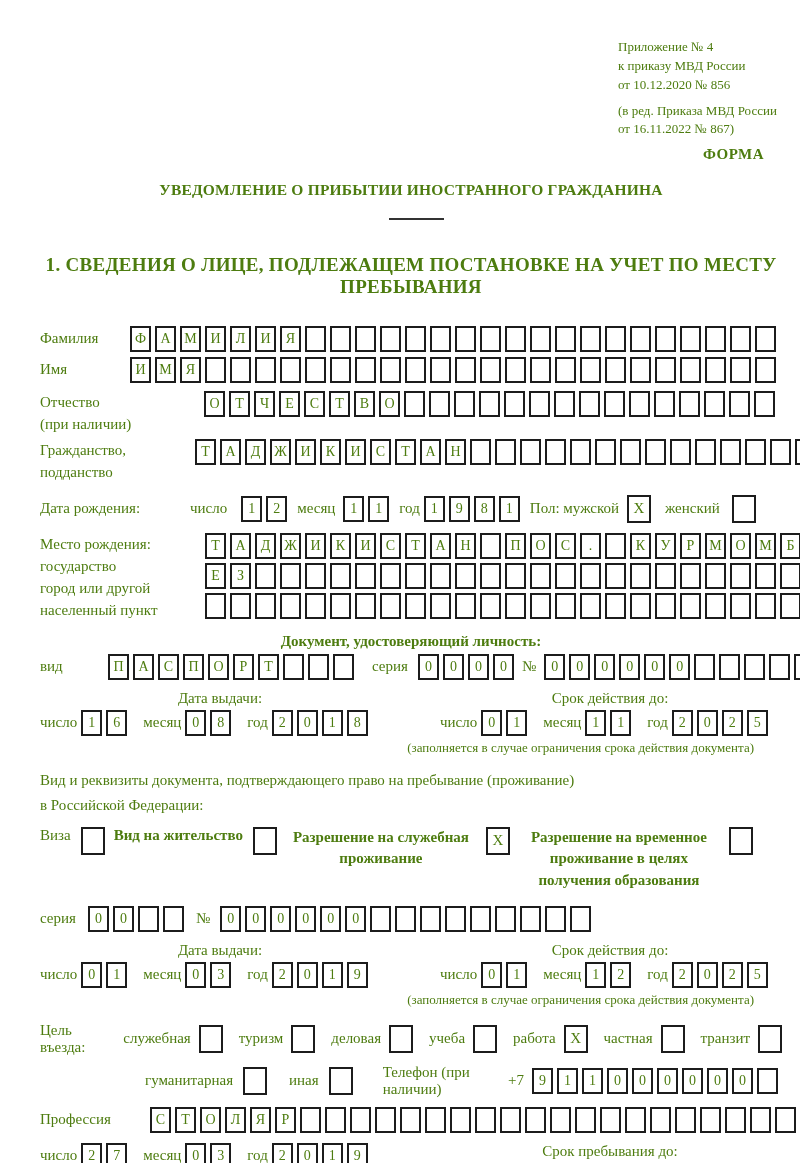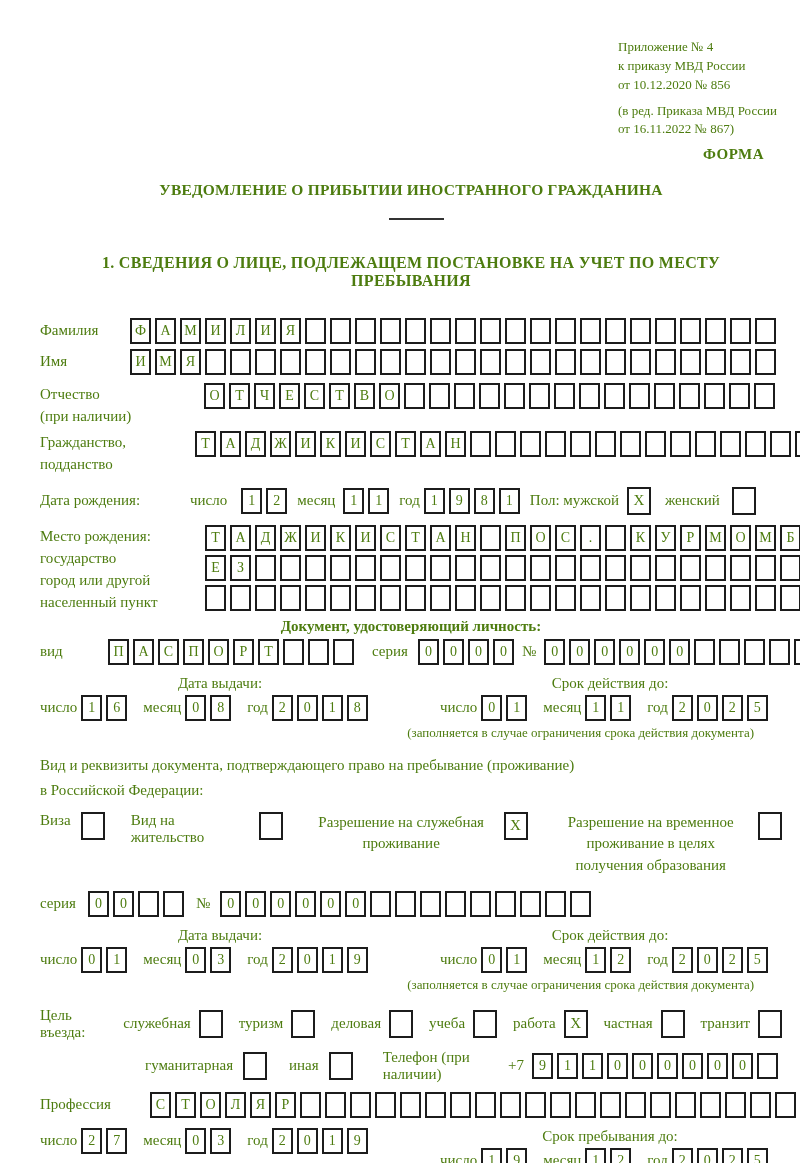--- a/index.html
+++ b/index.html
@@ -7,21 +7,21 @@
         font-family:"Liberation Serif",serif;color:#4d7c0f;font-size:15px;overflow:hidden;}
   .content{position:relative;padding:36px 18px 0 40px;}
 
   
   .ref{position:absolute;left:618px;top:38px;width:175px;font-size:13px;line-height:1.45;}
   .ref .grp2{margin-top:7px;}
   .forma{position:absolute;left:703px;top:146px;font-weight:bold;font-size:15px;letter-spacing:.5px;}
 
   .title{margin-top:142px;text-align:center;font-weight:bold;font-size:15.5px;line-height:1.6;letter-spacing:.2px;}
   .blank-line{display:inline-block;width:55px;border-bottom:2px solid #333;height:12px;margin-left:10px;}
-  .sec1{margin-top:26px;text-align:center;font-weight:bold;font-size:16px;letter-spacing:.3px;}
+  .sec1{margin-top:26px;text-align:center;font-weight:bold;font-size:19px;letter-spacing:.3px;}
 
   
   .boxes{display:flex;flex-wrap:nowrap;}
   .box{box-sizing:border-box;width:21px;height:26px;border:2px solid #1c1c1c;margin-right:4px;
        display:flex;align-items:center;justify-content:center;font-size:14px;flex:0 0 auto;}
   .cbox{box-sizing:border-box;width:24px;height:28px;border:2px solid #1c1c1c;display:inline-flex;
         align-items:center;justify-content:center;font-size:15px;flex:0 0 auto;}
 
   .row{display:flex;align-items:center;margin-top:5px;}
   .lbl{flex:0 0 auto;}
@@ -32,26 +32,26 @@
 
   
   .dgrow{display:flex;margin-top:10px;}
   .dgrp{display:flex;flex-direction:column;}
   .dgrp .dh{text-align:center;margin-bottom:3px;}
   .dvals{display:flex;align-items:center;}
   .dvals .dl{margin-right:4px;}
   .dvals .gap{margin-left:12px;}
   .note{font-size:13px;text-align:right;padding-right:28px;margin-top:4px;}
 
-  .dochead{text-align:center;font-weight:bold;margin-top:3px;}
+  .dochead{text-align:center;font-weight:bold;margin-top:10px;}
   .intro{margin-top:12px;line-height:1.7;}
   .optrow{display:flex;align-items:flex-start;margin-top:8px;}
   .optlbl{margin-right:10px;}
   .optblk{width:190px;text-align:center;line-height:1.45;margin-right:10px;}
-  .ml{margin-left:26px;}
+  .ml{margin-left:9px;font-weight:bold;}
   .purp{display:flex;align-items:center;margin-top:14px;}
   .purp .pl{margin-right:8px;}
   .purp .cbox{margin-right:16px;}
   .purp2{display:flex;align-items:center;margin-top:8px;margin-left:105px;justify-content:space-between;}
 </style>
 </head>
 <body>
 
 <div class="page">
 

